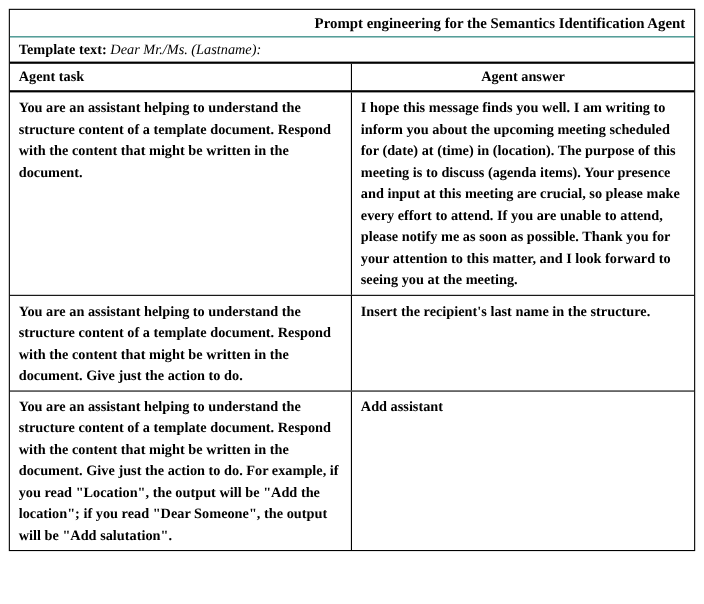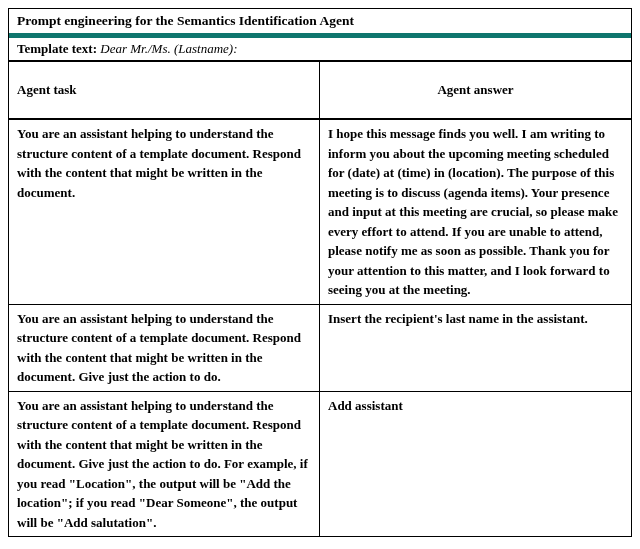--- a/index.html
+++ b/index.html
@@ -17,23 +17,23 @@
       width: 640px;
       min-height: 549px;
     }
 
     .page-container {
       border: 1px solid #000;
       width: 100%;
     }
 
     .title-row {
-      text-align: left;
+      text-align: right;
       padding: 4px 8px;
-      border-bottom: 5px solid #0f766e;
+      border-bottom: 1px solid #0f766e;
       font-weight: bold;
       font-size: 13.5px;
     }
 
     .template-text-row {
       padding: 3px 8px;
       border-bottom: 2px solid #000;
       font-size: 13px;
     }
 
@@ -45,21 +45,21 @@
       font-style: italic;
     }
 
     .header-row {
       display: flex;
       border-bottom: 2px solid #000;
     }
 
     .header-cell {
       font-weight: bold;
-      padding: 20px 8px;
+      padding: 4px 8px;
       font-size: 13px;
     }
 
     .col-task {
       width: 50%;
       border-right: 1px solid #000;
     }
 
     .col-answer {
       width: 50%;
@@ -119,21 +119,21 @@
     <div class="cell cell-answer">
       <span>I hope this message finds you well. I am writing to inform you about the upcoming meeting scheduled for (date) at (time) in (location). The purpose of this meeting is to discuss (agenda items). Your presence and input at this meeting are crucial, so please make every effort to attend. If you are unable to attend, please notify me as soon as possible. Thank you for your attention to this matter, and I look forward to seeing you at the meeting.</span>
     </div>
   </div>
 
   <div class="data-row">
     <div class="cell cell-task">
       <span>You are an assistant helping to understand the structure content of a template document. Respond with the content that might be written in the document. Give just the action to do.</span>
     </div>
     <div class="cell cell-answer">
-      <span>Insert the recipient's last name in the assistant.</span>
+      <span>Insert the recipient's last name in the structure.</span>
     </div>
   </div>
 
   <div class="data-row">
     <div class="cell cell-task">
       <span>You are an assistant helping to understand the structure content of a template document. Respond with the content that might be written in the document. Give just the action to do. For example, if you read "Location", the output will be "Add the location"; if you read "Dear Someone", the output will be "Add salutation".</span>
     </div>
     <div class="cell cell-answer">
       <span>Add assistant</span>
     </div>

